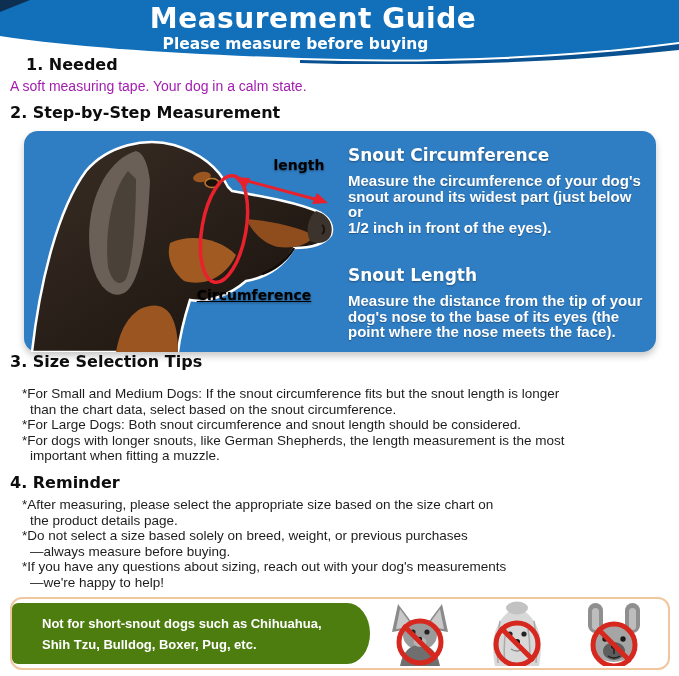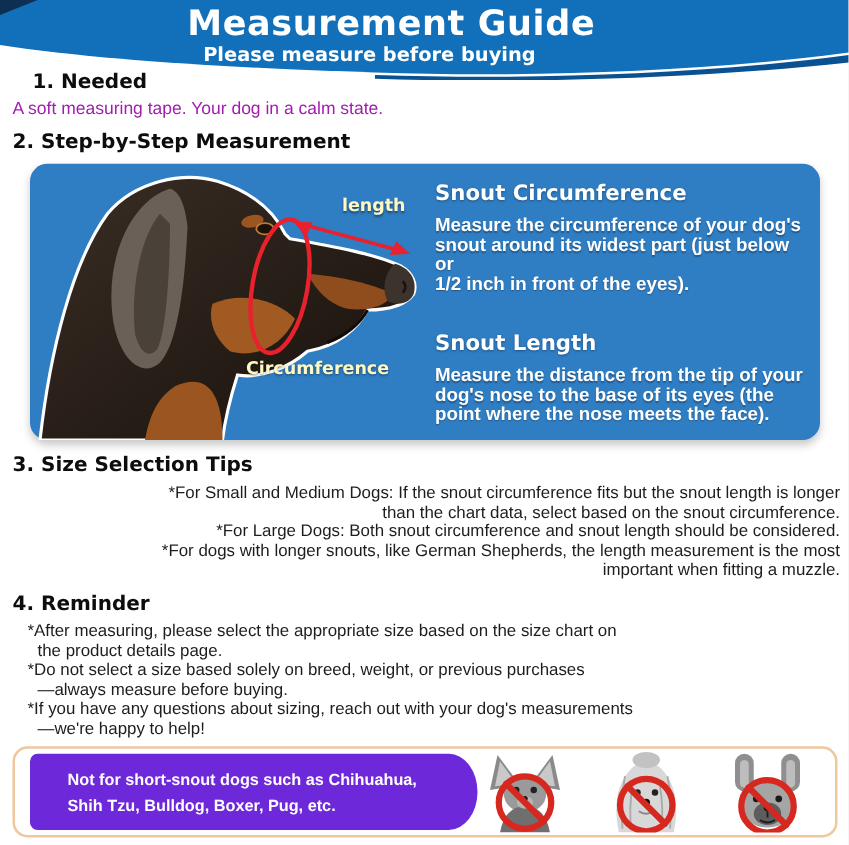--- a/index.html
+++ b/index.html
@@ -32,43 +32,43 @@
     margin:0;padding-left:8px;text-indent:-8px;white-space:pre-line;
     font-size:13.5px;line-height:15.5px;color:#1d1d1d;
   }
   
   .panel{
     position:absolute;top:131px;left:24px;width:632px;height:221px;
     background:#2f7dc3;border-radius:14px;box-shadow:0 4px 7px rgba(0,0,0,.22);
   }
   .panel .dog-svg{position:absolute;top:0;left:0;}
   .diagram-label{
-    position:absolute;font-family:"DejaVu Sans",sans-serif;font-weight:bold;color:#fef9c3;
+    position:absolute;font-family:"DejaVu Sans",sans-serif;font-weight:bold;color:#000000;
     text-shadow:0 1px 2px rgba(0,0,0,.45);text-align:center;
   }
   .label-length{top:26px;left:230px;width:90px;font-size:14px;}
-  .label-circumference{top:156px;left:150px;width:160px;font-size:14px;}
+  .label-circumference{top:156px;left:150px;width:160px;font-size:14px;text-decoration:underline;}
   .panel-copy{position:absolute;top:14px;left:324px;width:300px;color:#ffffff;}
   .panel-copy h3{
     margin:0;font-family:"DejaVu Sans",sans-serif;font-weight:bold;font-size:17px;
     text-shadow:0 1px 2px rgba(0,0,0,.35);
   }
   .panel-copy p{
     margin:8px 0 0 0;font-weight:bold;font-size:15px;line-height:15.5px;
     white-space:pre-line;text-shadow:0 1px 1px rgba(0,0,0,.3);
   }
   .panel-copy h3.second{margin-top:30px;}
   
   .notice{
     position:absolute;top:597px;left:10px;width:656px;height:69px;
     background:#ffffff;border:2px solid #f0c69e;border-radius:12px;
   }
   .notice-blue{
-    position:absolute;top:4px;left:12px;bottom:4px;width:358px;
-    background:#6d28d9;border-radius:8px 30px 30px 8px / 8px 40px 40px 8px;
+    position:absolute;top:4px;left:0;bottom:4px;width:358px;
+    background:#4d7c0f;border-radius:8px 30px 30px 8px / 8px 40px 40px 8px;
   }
   .notice-text{
     margin:0;padding:10px 0 0 30px;color:#ffffff;font-weight:bold;font-size:13px;
     line-height:21px;white-space:pre;
   }
   .notice-dogs{position:absolute;top:2px;right:6px;}
 </style>
 </head>
 <body>
 
@@ -143,22 +143,22 @@
       <p>Measure the circumference of your dog's
 snout around its widest part (just below or
 1/2 inch in front of the eyes).</p>
       <h3 class="second">Snout Length</h3>
       <p>Measure the distance from the tip of your
 dog's nose to the base of its eyes (the
 point where the nose meets the face).</p>
     </div>
   </div>
 
-  <h2 class="sec-heading" style="top:362px;">3. Size Selection Tips</h2>
-  <div class="tips" style="top:386px;text-align:right;">
+  <h2 class="sec-heading" style="top:352px;">3. Size Selection Tips</h2>
+  <div class="tips" style="top:386px;">
     <p class="tip">*For Small and Medium Dogs: If the snout circumference fits but the snout length is longer
 than the chart data, select based on the snout circumference.</p>
     <p class="tip">*For Large Dogs: Both snout circumference and snout length should be considered.</p>
     <p class="tip">*For dogs with longer snouts, like German Shepherds, the length measurement is the most
 important when fitting a muzzle.</p>
   </div>
 
   <h2 class="sec-heading" style="top:473px;">4. Reminder</h2>
   <div class="tips" style="top:497px;">
     <p class="tip">*After measuring, please select the appropriate size based on the size chart on

